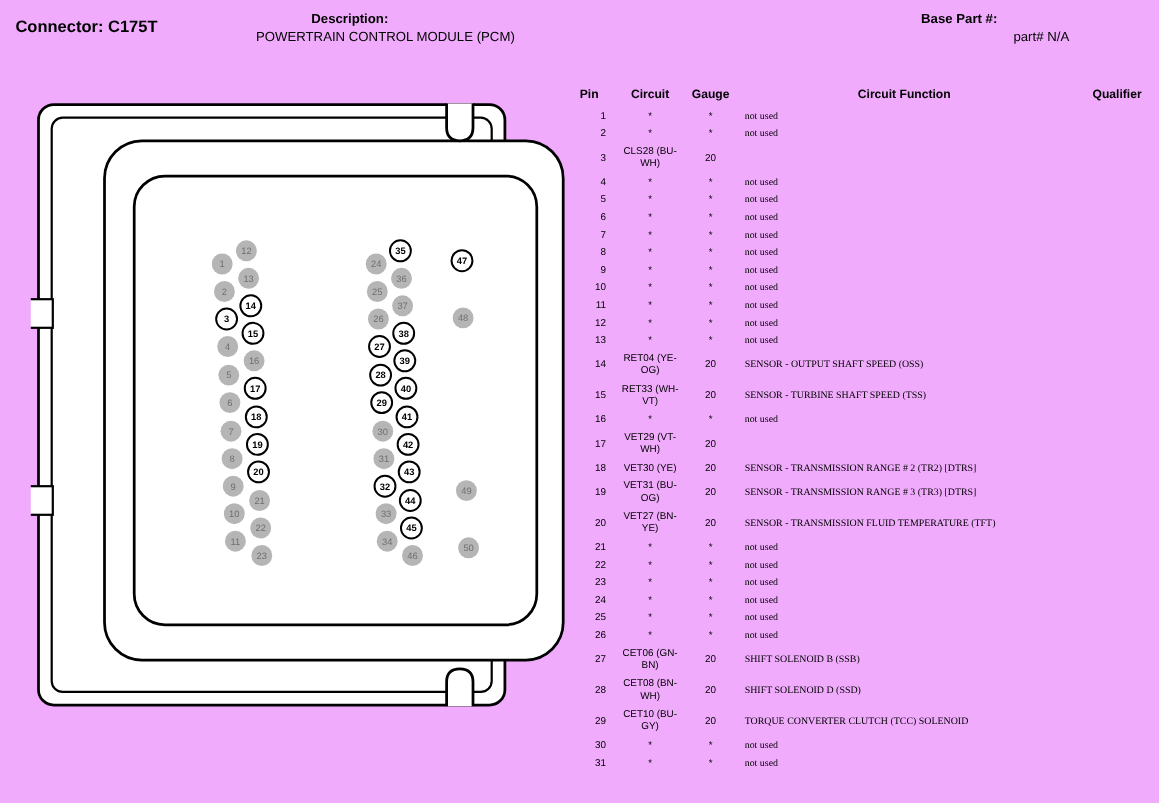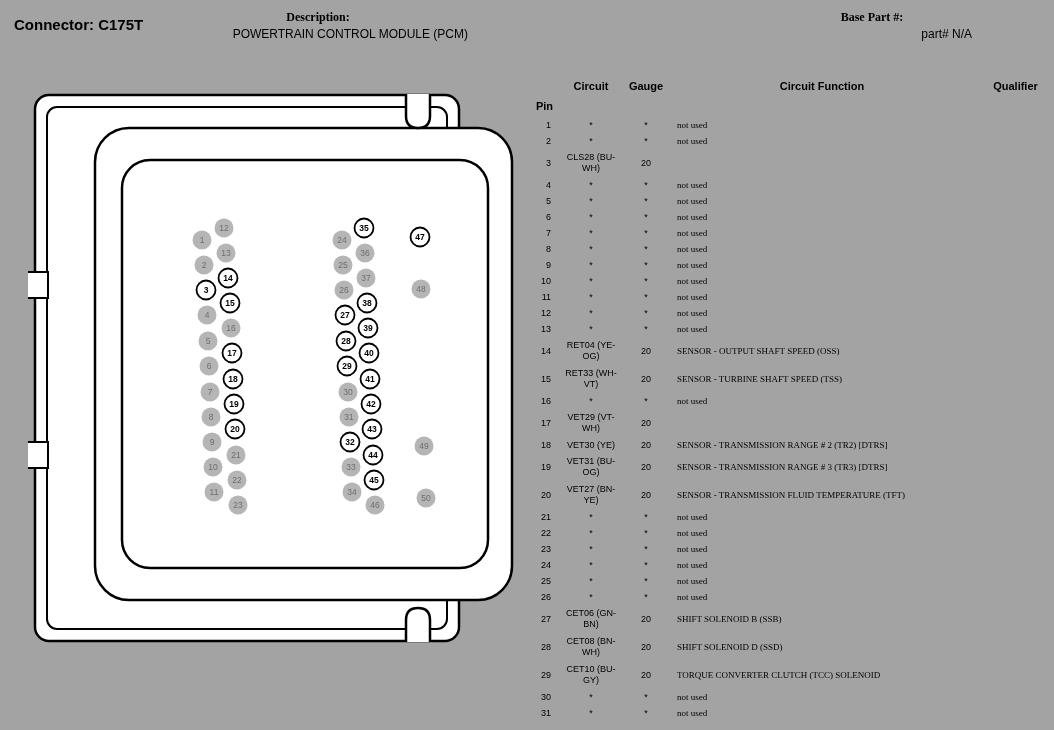--- a/index.html
+++ b/index.html
@@ -1,22 +1,22 @@
 <!DOCTYPE html>
 <html><head>
 <meta charset="utf-8">
 <style>
   * { box-sizing: border-box; }
   body { margin:0; background:#fff; font-family:"Liberation Sans", sans-serif; color:#000; }
-  .page { position:relative; width:1054px; height:730px; background:#a3a3a3; overflow:hidden; }
+  .page { position:relative; width:1054px; height:730px; background:#f0abfc; overflow:hidden; }
 
   
   .hdr-connector { position:absolute; left:14px; top:16px; font-size:15px; font-weight:bold; }
   .hdr-block { position:absolute; top:10px; text-align:center; }
-  .hdr-block .lbl { font-size:12px; font-weight:bold;font-family:Liberation Serif, serif; }
+  .hdr-block .lbl { font-size:12px; font-weight:bold; }
   .hdr-block .val { font-size:12px; margin-top:2px;text-align:right; }
   .hdr-desc { left:168px; width:300px; }
   .hdr-harness { left:522px; width:150px; }
   .hdr-base { left:772px; width:200px; }
 
   
   .drawing { position:absolute; left:28px; top:88px; }
   .outline { fill:#fff; stroke:#000; stroke-width:2.5; }
   .outline-thin { fill:none; stroke:#000; stroke-width:2; }
   .notch { fill:#fff; stroke:#000; stroke-width:2; }
@@ -25,21 +25,21 @@
   .pin-open { fill:#fff; stroke:#000; stroke-width:1.8; }
   .pin-num  { font-size:8.5px; text-anchor:middle; font-family:"Liberation Sans", sans-serif; }
   .pin-num-gray { fill:#6e6e6e; }
   .pin-num-open { fill:#000; font-weight:bold; }
 
   
   .pintable { position:absolute; left:527px; top:80px; width:527px; }
   .thead, .trow { display:grid; grid-template-columns:30px 68px 42px 310px 77px; }
   .thead { margin-bottom:5px; }
   .hcell { font-size:11px; font-weight:bold; line-height:1.1; }
-  .hcell.pin { text-align:right; padding-right:4px;margin-top:20px; }
+  .hcell.pin { padding-right:4px; }
   .hcell.circuit, .hcell.gauge, .hcell.qualifier, .hcell.function { text-align:center; }
   .trow { align-items:center; min-height:16px; }
   .trow.tall { min-height:28px; }
   .cell { font-size:9px; line-height:1.2; }
   .cell.pin { text-align:right; padding-right:6px; }
   .cell.circuit { text-align:center; white-space:pre-line; }
   .cell.gauge { text-align:center; }
   .cell.function { padding-left:10px; white-space:pre-line;font-family:Liberation Serif, serif; }
   .cell.qualifier { text-align:center; }
 </style>

